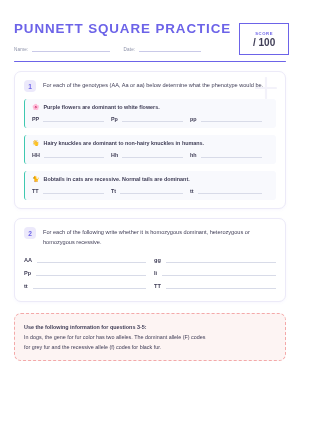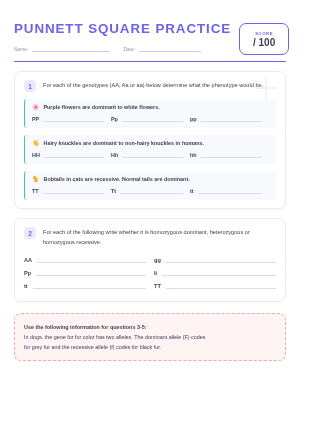--- a/index.html
+++ b/index.html
@@ -18,21 +18,21 @@
     font-size: 13.4px; font-weight: 700; letter-spacing: 0.9px;
     color: #6c63e8; line-height: 1.1; white-space: nowrap;
   }
   .fields { display: flex; gap: 14px; margin-top: 8px; }
   .field { display: flex; align-items: flex-end; gap: 3px; }
   .field-label { font-size: 4.6px; color: #8b90a8; letter-spacing: .2px; }
   .field-line { width: 78px; border-bottom: 0.8px solid #c9c9e8; height: 7px; }
   .field.date .field-line { width: 62px; }
 
   .score-box {
-    width: 50px; height: 32px; border: 1.1px solid #6c63e8; border-radius: 7px;
+    width: 50px; height: 32px; border: 1.1px solid #6c63e8; border-radius: 0;
     display: flex; flex-direction: column; align-items: center; justify-content: center;
     background: #ffffff; flex: none; margin-top: 1px;
   }
   .score-label { font-size: 4.2px; color: #6c63e8; letter-spacing: .6px; font-weight: 700; }
   .score-value { font-size: 10px; color: #3f3d56; font-weight: 700; margin-top: 1px; }
 
   .header-rule { height: 1.4px; background: #6c63e8; margin-top: 6px; border-radius: 2px; }
 
   
   .card {

